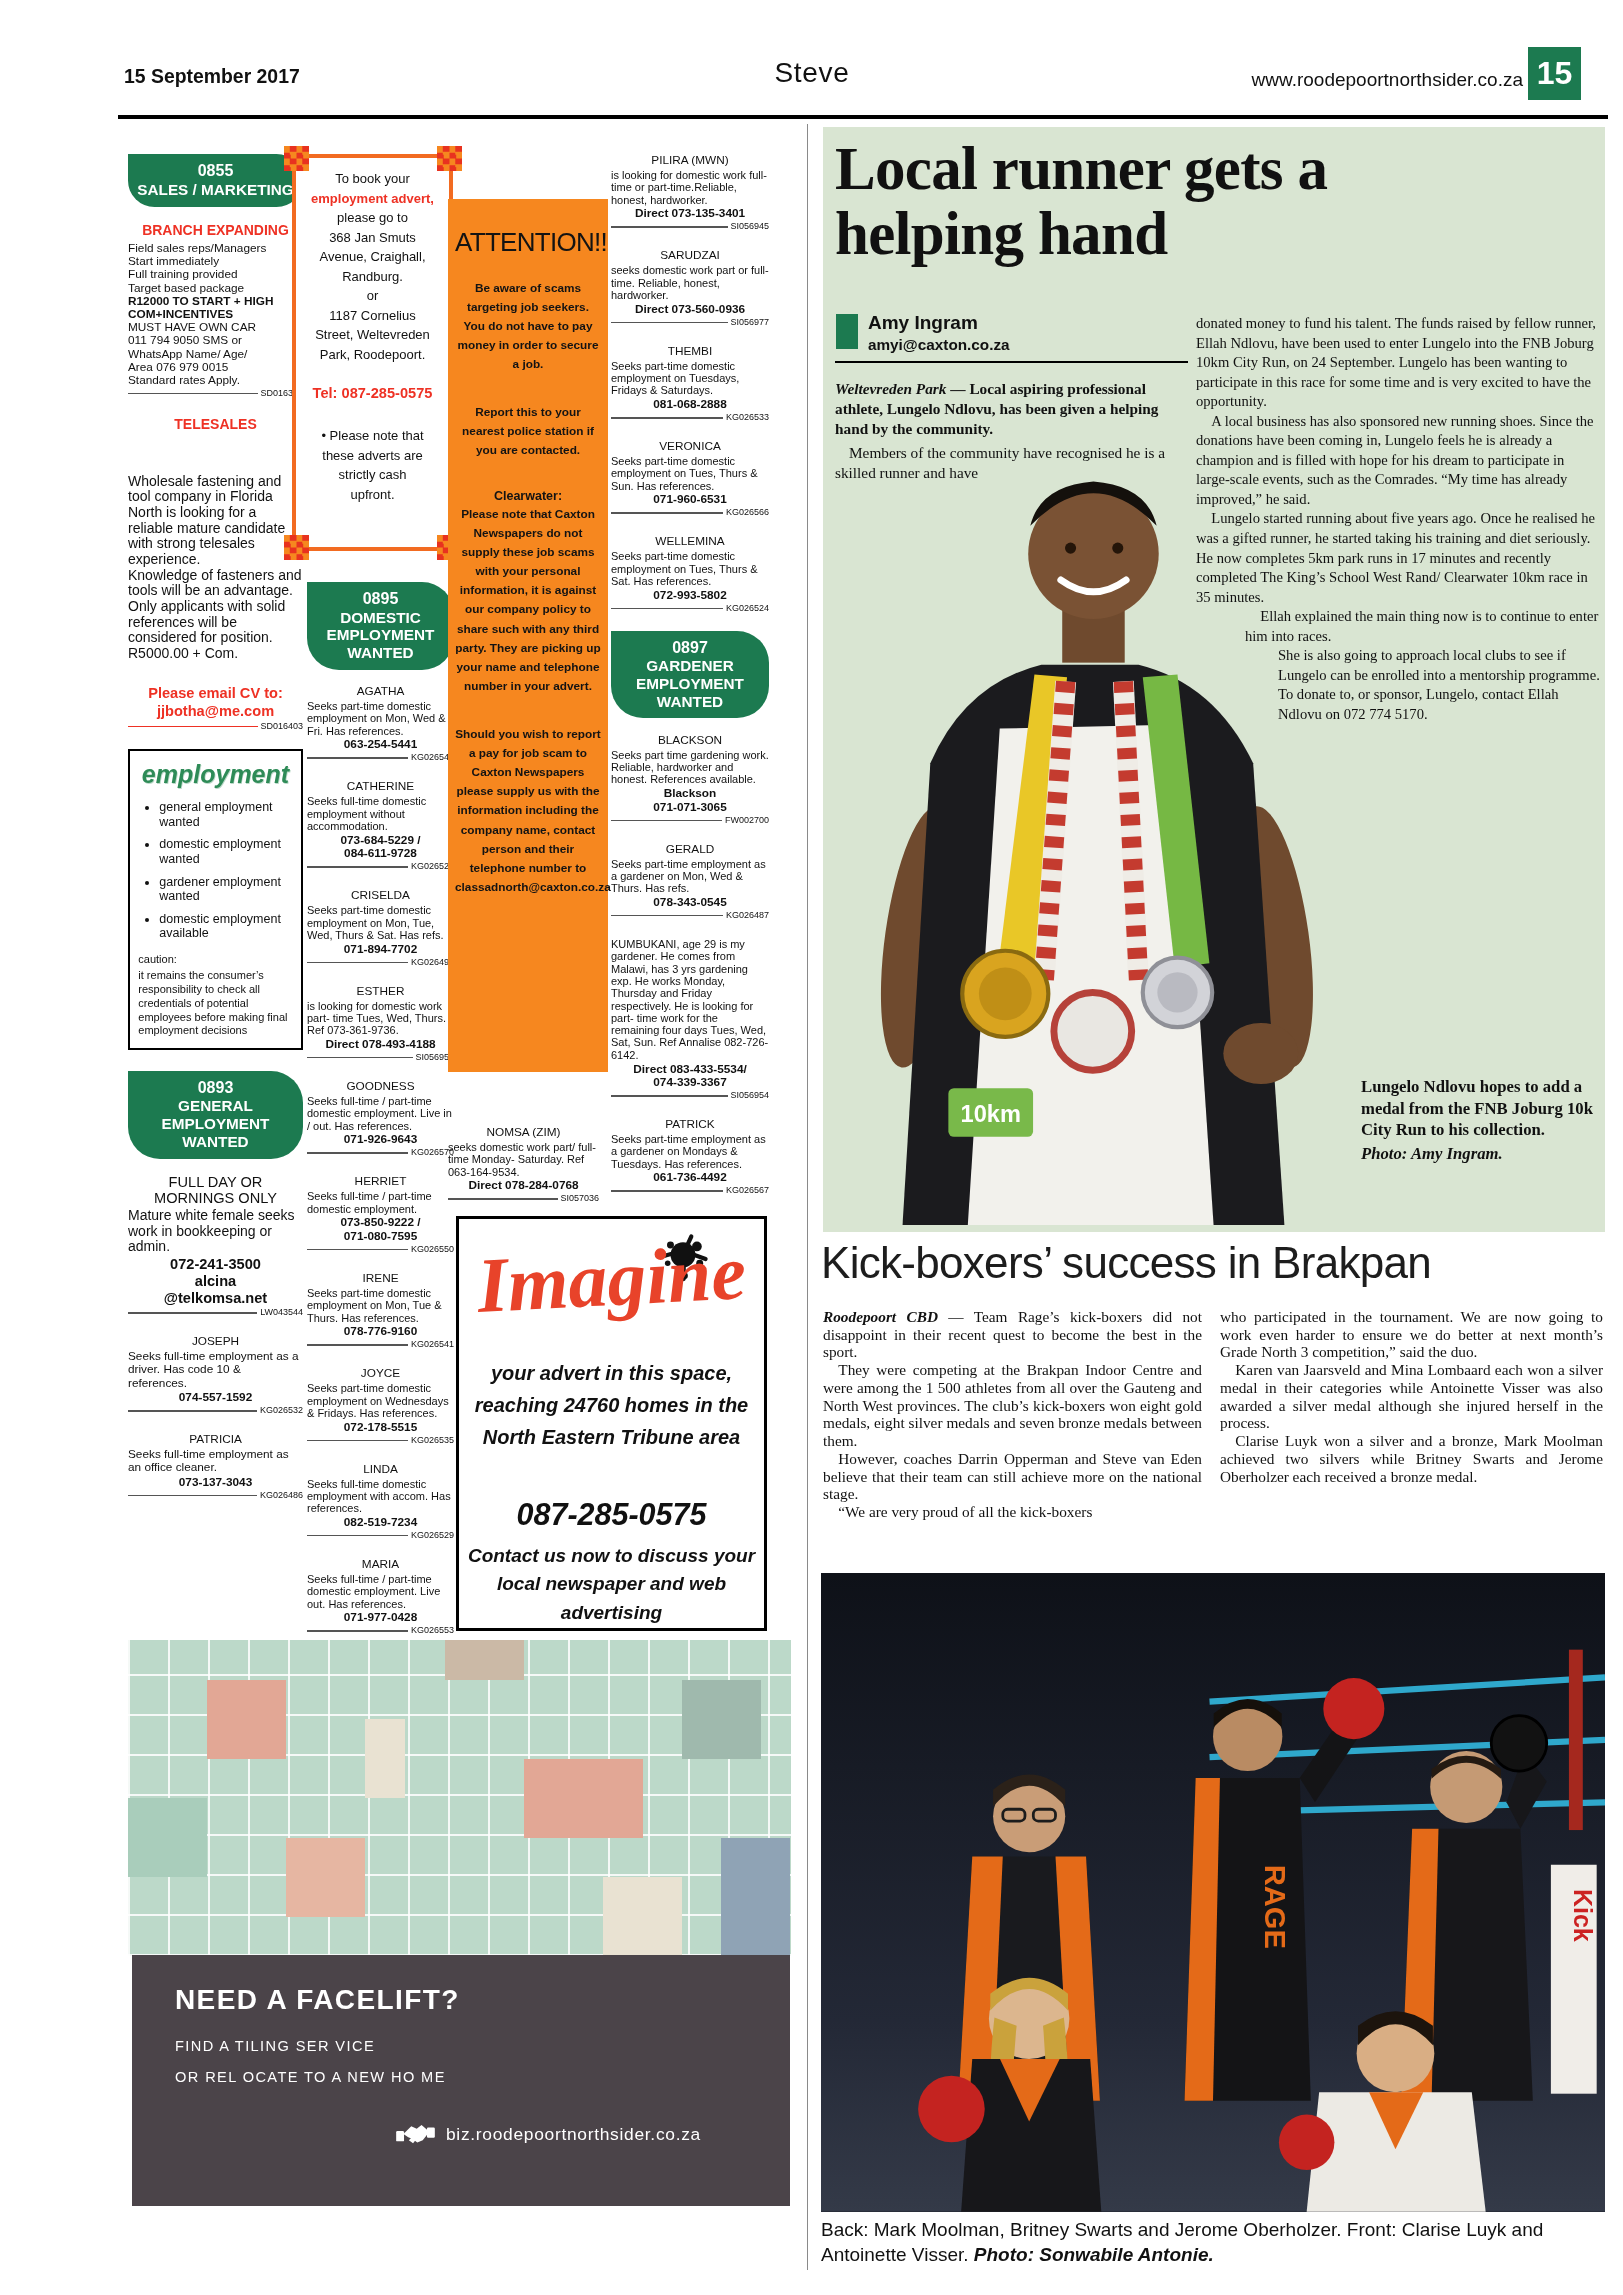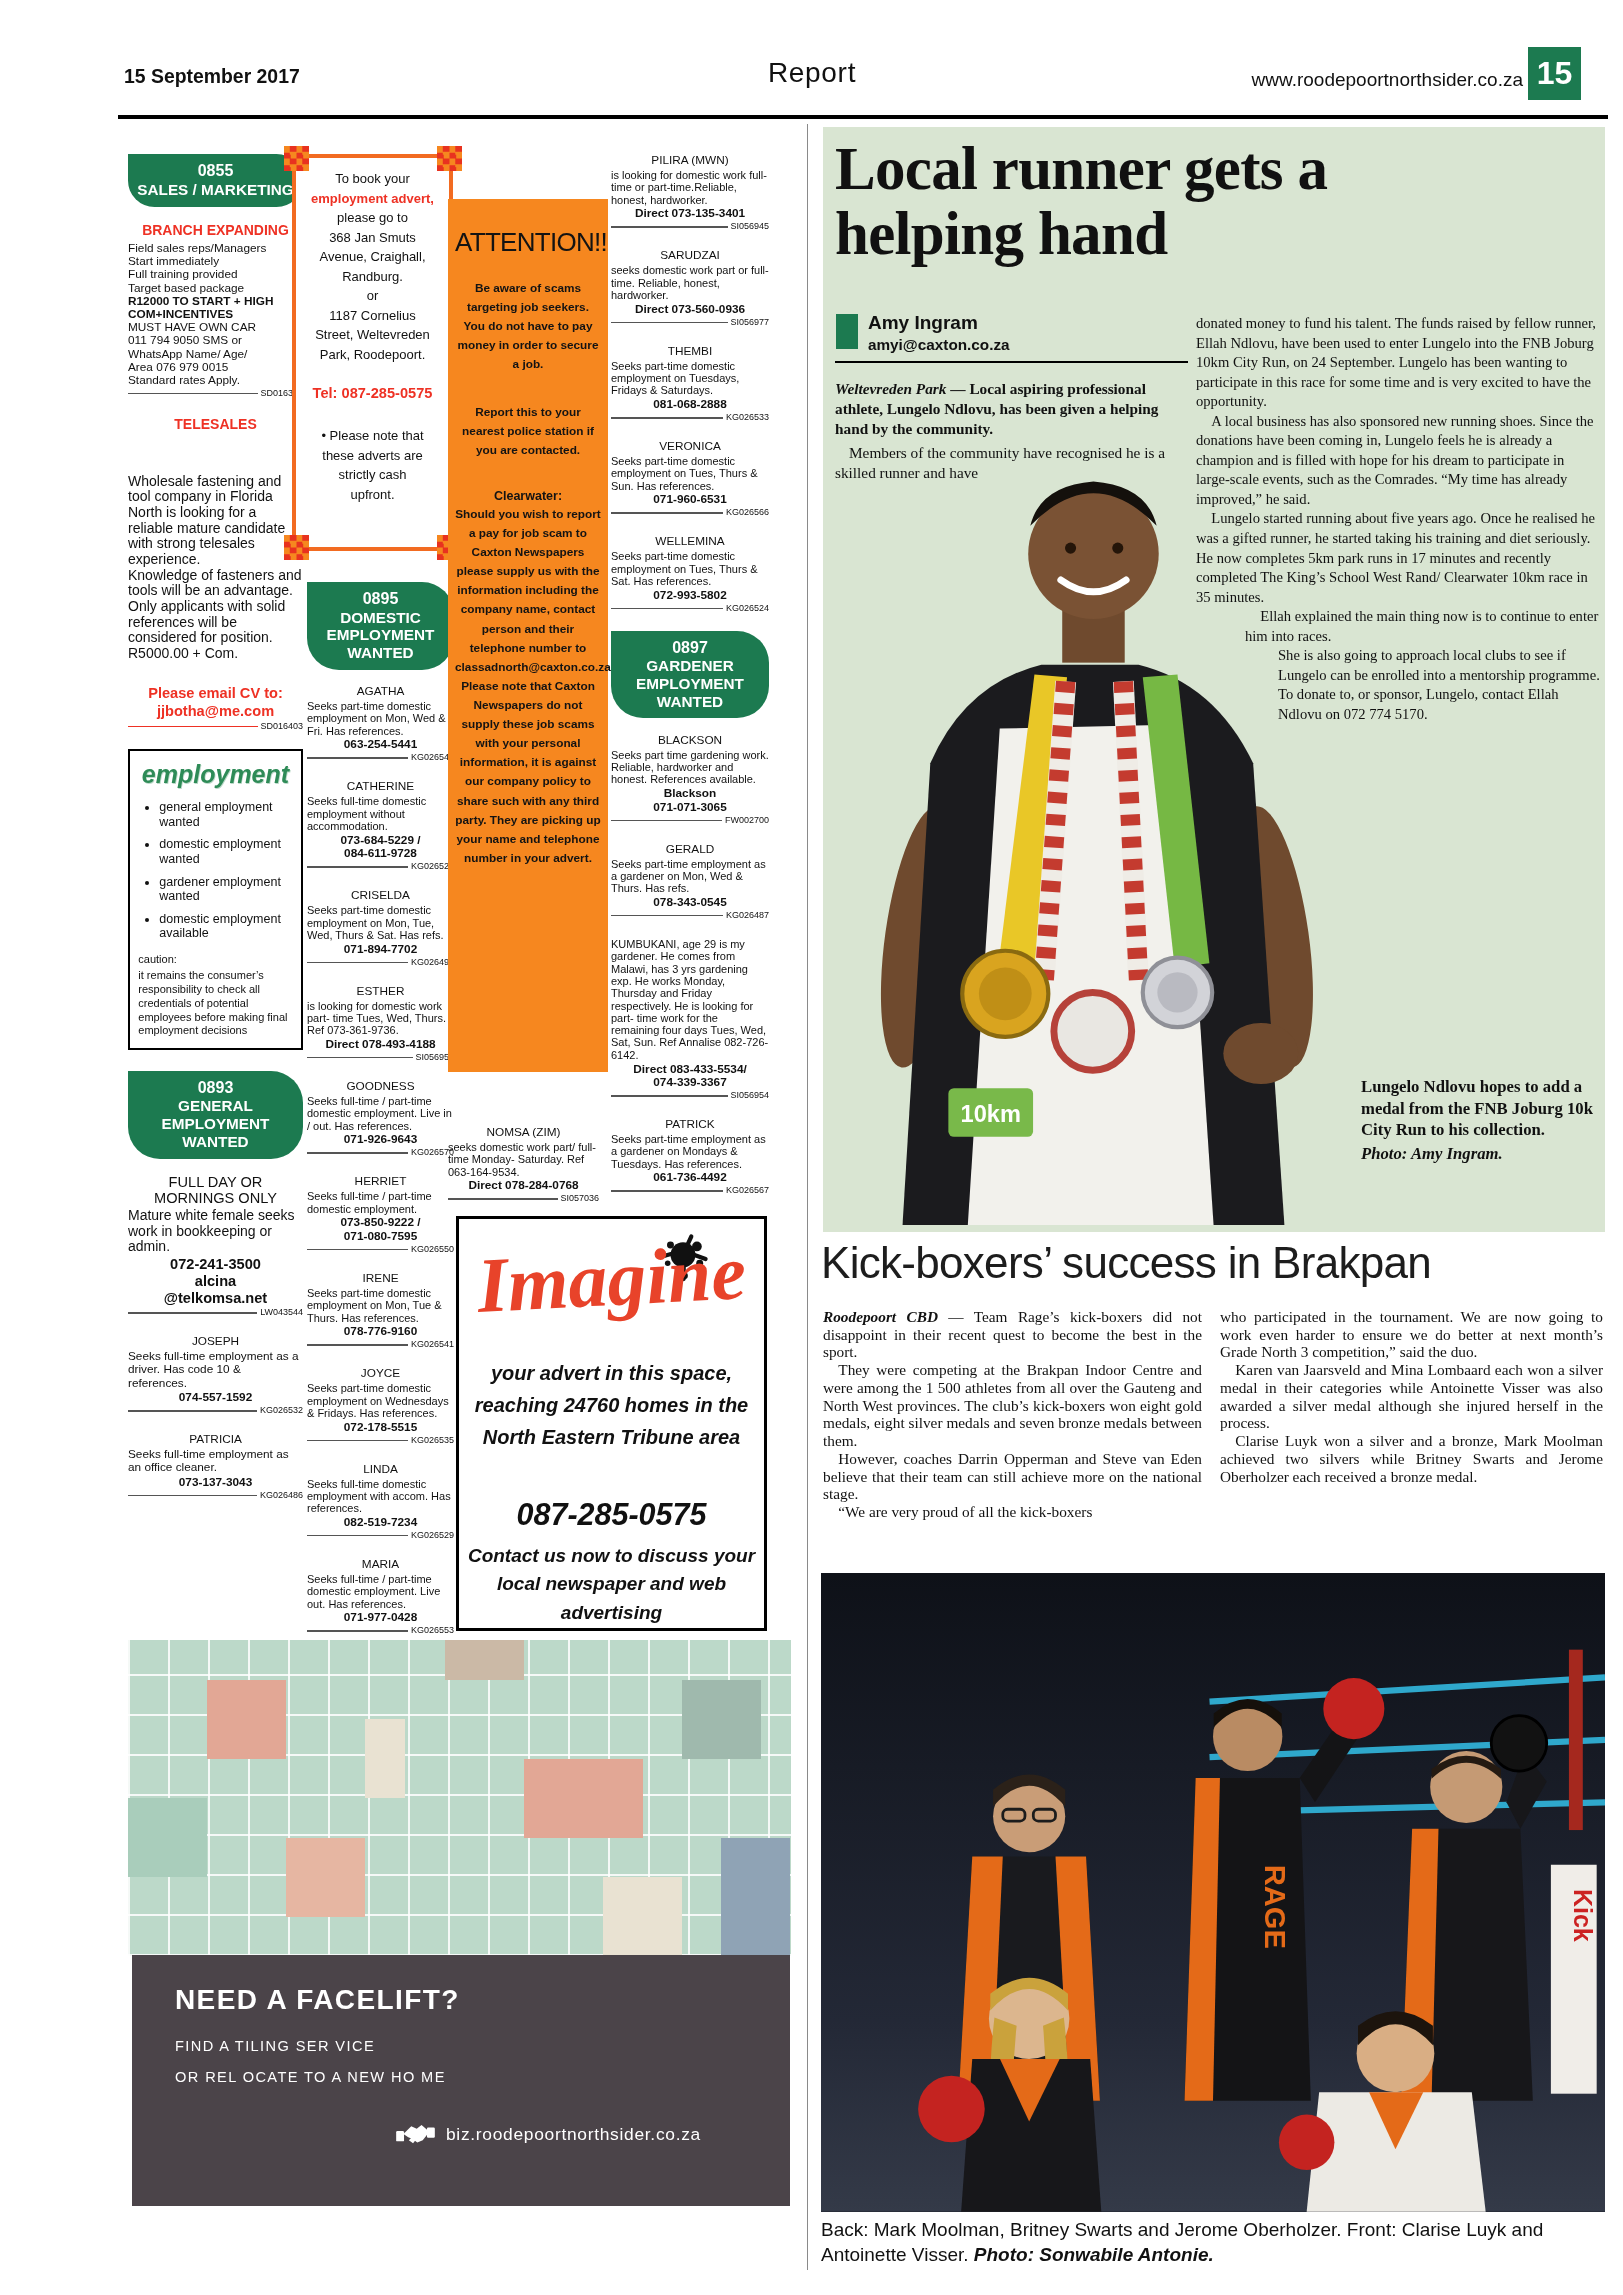--- a/index.html
+++ b/index.html
@@ -130,21 +130,21 @@
   .kick-photo{left:821px;top:1573px;width:784px;height:639px;background:#12151d}
   .caption2{left:821px;top:2218px;width:784px;font-size:19px;line-height:1.3}
   .caption2 .credit{font-weight:bold;font-style:italic}
 </style>
 </head>
 <body>
 
 <div class="page">
 
   <div class="abs h-date">15 September 2017</div>
-  <div class="abs h-sport">Report</div>
+  <div class="abs h-sport">Steve</div>
   <div class="abs h-url">www.roodepoortnorthsider.co.za</div>
   <div class="abs badge">15</div>
   <div class="abs h-rule"></div>
   <div class="abs v-div"></div>
 
   <div class="col col1">
     <div class="cat">
       <div class="code">0855</div>
       <div class="lbl">SALES / MARKETING</div>
     </div>
@@ -344,22 +344,22 @@
           <span class="rn">KG026553</span>
         </div>
       </div>
   </div>
 
   <div class="abs attention">
     <div class="attn-title">ATTENTION!!</div>
     <p class="attn-p">Be aware of scams targeting job seekers. You do not have to pay money in order to secure a job.</p>
     <p class="attn-p">Report this to your nearest police station if you are contacted.</p>
     <div class="attn-info">Clearwater:</div>
+    <p class="attn-p"><span>Please note that Caxton Newspapers </span><span class="b">do not</span><span> supply these job scams with your personal information, it is against our company policy to share such with any third party. They are picking up your name and telephone number in your advert.</span></p>
     <p class="attn-p last">Should you wish to report a pay for job scam to Caxton Newspapers please supply us with the information including the company name, contact person and their telephone number to classadnorth@caxton.co.za</p>
-    <p class="attn-p"><span>Please note that Caxton Newspapers </span><span class="b">do not</span><span> supply these job scams with your personal information, it is against our company policy to share such with any third party. They are picking up your name and telephone number in your advert.</span></p>
   </div>
 
   <div class="col col3ads">
     <div class="ad">
       <div class="ad-name">NOMSA (ZIM)</div>
       <div class="ad-body">seeks domestic work part/ full-time Monday- Saturday. Ref 063-164-9534.</div>
       <div class="ad-phone">Direct 078-284-0768</div>
       <div class="ad-ref">
           <span class="rl"></span>
           <span class="rn">SI057036</span>

